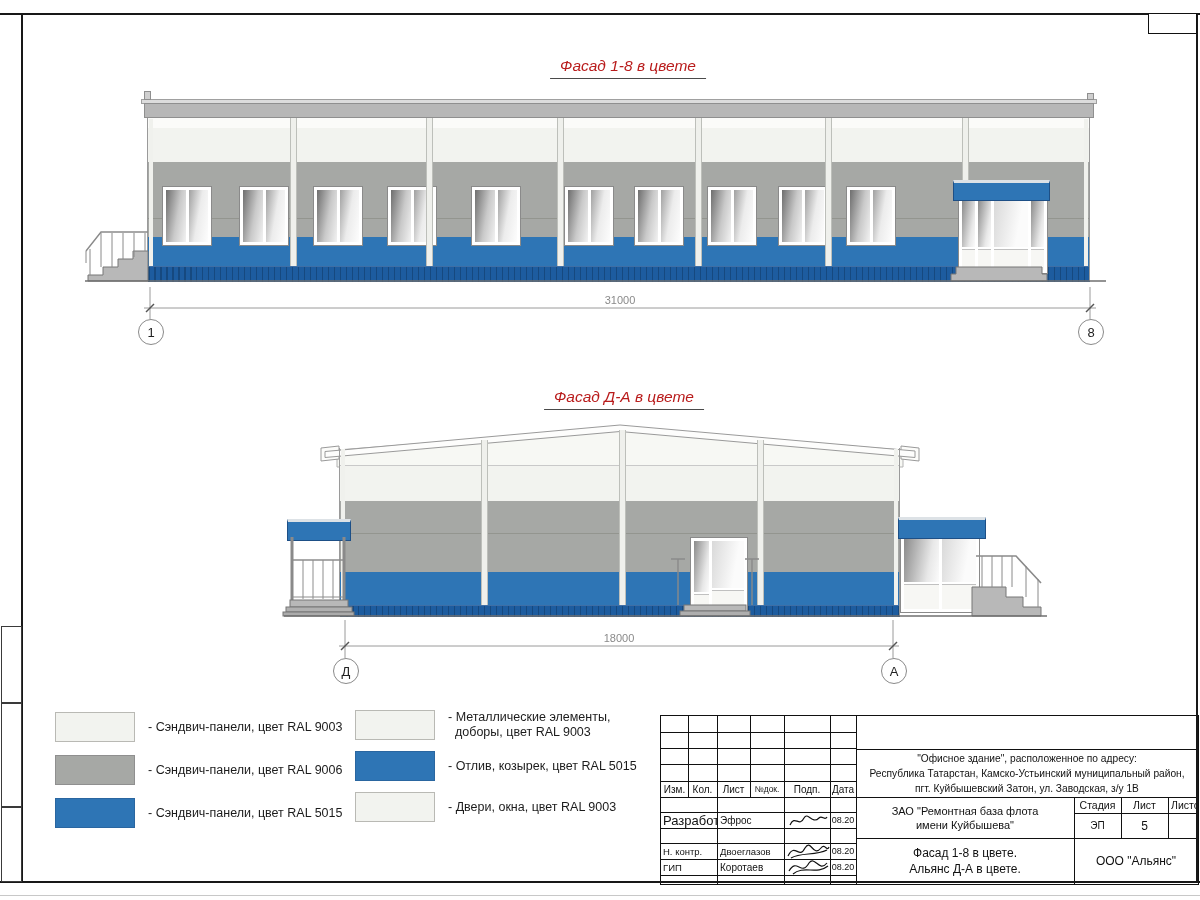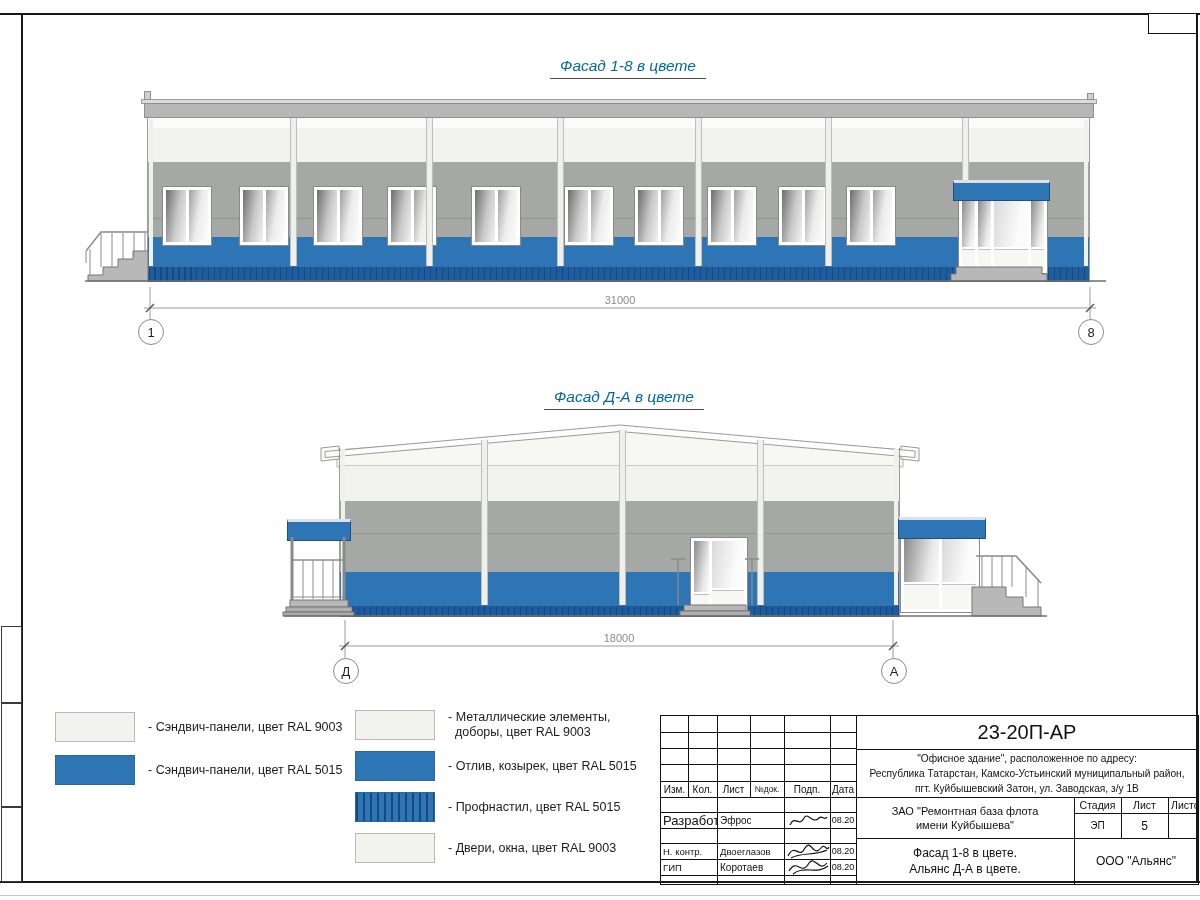--- a/index.html
+++ b/index.html
@@ -4,21 +4,21 @@
 <style>
   html,body{margin:0;padding:0;background:#ffffff;}
   #sheet{position:relative;width:1200px;height:900px;background:#fff;overflow:hidden;
          font-family:"Liberation Sans", sans-serif;color:#1a1a1a;}
   .abs{position:absolute;box-sizing:border-box;}
   
   .fl{background:#181818;}
   .lbox{border:1px solid #3a3a3a;background:#fff;}
   
   .ftitle{position:absolute;transform:translateX(-50%);font-style:italic;font-size:15.5px;
-          color:#0369a1;border-bottom:1px solid #4a4a4a;padding:0 10px 3px;white-space:nowrap;}
+          color:#b91c1c;border-bottom:1px solid #4a4a4a;padding:0 10px 3px;white-space:nowrap;}
   .dimlbl{position:absolute;width:200px;text-align:center;font-size:11px;color:#8a8a8a;}
   .axis{position:absolute;width:24px;height:24px;border:1px solid #8a8a8a;border-radius:50%;
         background:#fff;display:flex;align-items:center;justify-content:center;
         font-size:13px;color:#222;}
   
   .band{position:absolute;}
   .joint{position:absolute;height:1px;background:#93958f;}
   .corrug{position:absolute;background:repeating-linear-gradient(90deg,#16497f 0 1.5px,var(--blue-dark,#1d5c9f) 1.5px 6px);
           border-top:1px solid #3e6ea5;}
   .pil{position:absolute;width:5px;background:#eff0ec;border-left:1px solid #bdbfba;border-right:1px solid #bdbfba;}
@@ -242,39 +242,39 @@
   <div class="axis" style="left:1078px;top:319px">8</div>
   <div class="axis" style="left:333px;top:658px">Д</div>
   <div class="axis" style="left:881px;top:658px">А</div>
 
   <div class="legend" style="left:55px;top:712px;gap:13px">
     <div class="litem">
       <span class="sw sw-offwhite"></span>
       <span class="ltext">- Сэндвич-панели, цвет RAL 9003</span>
     </div>
     <div class="litem">
+      <span class="sw sw-gray"></span>
+      <span class="ltext">- Сэндвич-панели, цвет RAL 9006</span>
+    </div>
+    <div class="litem">
       <span class="sw sw-blue"></span>
       <span class="ltext">- Сэндвич-панели, цвет RAL 5015</span>
     </div>
   </div>
   <div class="legend" style="left:355px;top:710px;gap:11px">
     <div class="litem">
       <span class="sw sw-offwhite"></span>
       <span class="ltext">
         <div>- Металлические элементы,</div>
         <div style="padding-left:7px">доборы, цвет RAL 9003</div>
       </span>
     </div>
     <div class="litem">
       <span class="sw sw-blue"></span>
       <span class="ltext">- Отлив, козырек, цвет RAL 5015</span>
-    </div>
-    <div class="litem">
-      <span class="sw sw-corrugated"></span>
-      <span class="ltext">- Профнастил, цвет RAL 5015</span>
     </div>
     <div class="litem">
       <span class="sw sw-offwhite"></span>
       <span class="ltext">- Двери, окна, цвет RAL 9003</span>
     </div>
   </div>
 
   <div class="tb">
 
     <div class="vl" style="left:195px;top:0;height:168px"></div>
@@ -322,21 +322,20 @@
     <svg class="sig" style="left:126px;top:96px" width="42" height="18">
       <path d="M3,13 C8,2 12,16 17,6 C21,-1 25,13 32,6 C35,3 38,9 40,5" fill="none" stroke="#111" stroke-width="1.2"></path>
     </svg>
     <svg class="sig" style="left:124px;top:124px" width="46" height="22">
       <path d="M3,16 C10,2 14,20 20,8 C26,-2 28,18 36,8 C40,3 42,12 44,7 M6,18 C16,12 30,16 42,10" fill="none" stroke="#111" stroke-width="1.2"></path>
     </svg>
     <svg class="sig" style="left:124px;top:141px" width="46" height="22">
       <path d="M4,14 C12,0 16,20 24,6 C30,-2 34,16 42,6 M8,17 C18,8 32,18 43,9" fill="none" stroke="#111" stroke-width="1.2"></path>
     </svg>
 
-    <div class="cell" style="left:195px;top:0;width:342px;height:33px;font-size:20px">23-20П-АР</div>
     <div class="cell" style="left:195px;top:33px;width:342px;height:48px;font-size:10.2px;flex-direction:column;line-height:15px">
       <div>"Офисное здание", расположенное по адресу:</div>
       <div>Республика Татарстан, Камско-Устьинский муниципальный район,</div>
       <div>пгт. Куйбышевский Затон, ул. Заводская, з/у 1В</div>
     </div>
     <div class="cell" style="left:195px;top:81px;width:218px;height:41px;font-size:11px;flex-direction:column;line-height:14px">
       <div>ЗАО "Ремонтная база флота</div>
       <div>имени Куйбышева"</div>
     </div>
     <div class="cell" style="left:195px;top:122px;width:218px;height:46px;font-size:12px;flex-direction:column;line-height:16px">

